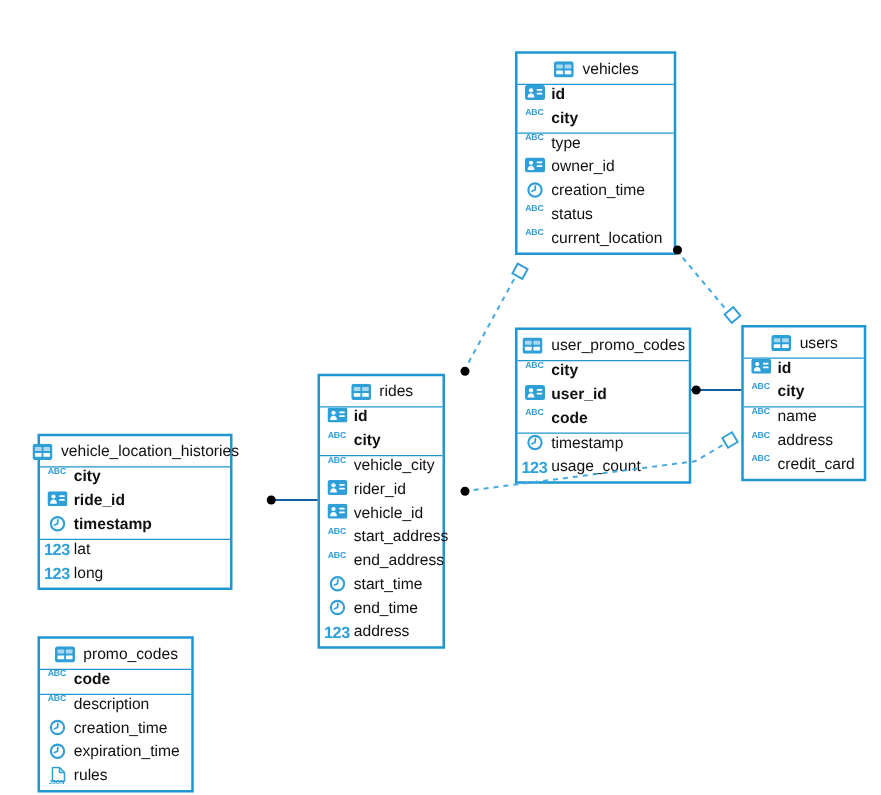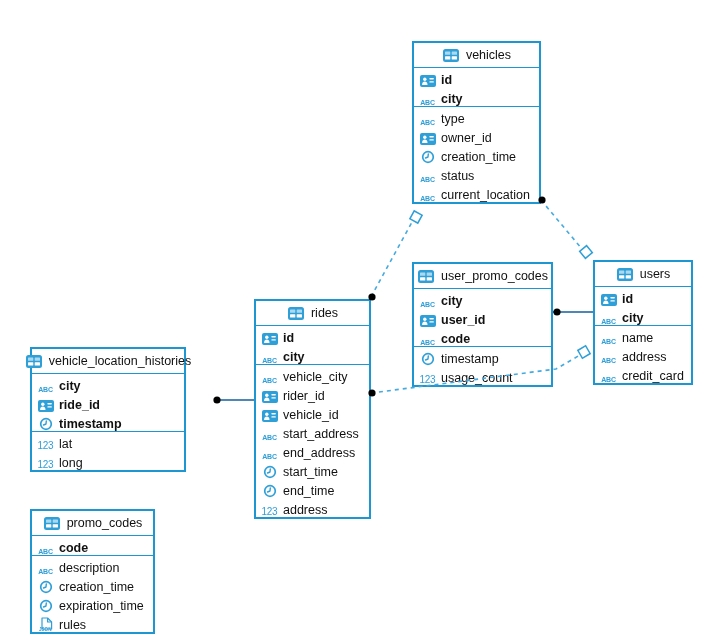--- a/index.html
+++ b/index.html
@@ -11,28 +11,28 @@
   .table {
     position:absolute; background:#fff; border:2px solid var(--table-border,#1e96d2);
     box-sizing:border-box; z-index:2;margin-top:12px;
   }
   .table-header {
     height:24px; display:flex; align-items:center; justify-content:center; gap:5px;
     border-bottom:1px solid var(--table-border,#1e96d2);
     font-size:12.5px; color:var(--text,#111); white-space:nowrap;
   }
   .row {
-    height:19px; display:flex; align-items:flex-end; gap:4px; padding:0 0 0 4px;
+    height:19px; display:flex; align-items:flex-start; gap:4px; padding:0 0 0 4px;
     font-size:12.5px; color:var(--text,#111); white-space:nowrap;
   }
   .row.key { font-weight:700; }
   .fields { border-top:1px solid var(--table-border,#1e96d2); }
   .icon-cell { width:19px; flex:0 0 19px; display:flex; align-items:center; justify-content:center; }
   .abc { color:var(--icon,#2f9fd8); font-size:7px; font-weight:800; letter-spacing:-0.2px; }
-  .num { color:var(--icon,#2f9fd8); font-size:10px; font-weight:400; letter-spacing:-0.3px; }
+  .num { color:var(--icon,#2f9fd8); font-size:13px; font-weight:700; letter-spacing:-0.3px; }
   polyline.rel { fill:none; stroke-width:1.6; }
   polyline.rel.dashed { stroke:var(--relation-dashed,#45aadf); stroke-dasharray:4 4; }
   polyline.rel.solid  { stroke:var(--relation-solid,#135e9e); }
   rect.rel-marker { fill:#ffffff; stroke:var(--icon,#2f9fd8); stroke-width:1.5; }
 </style>
 </head>
 <body>
 
 <div id="canvas">
   <svg id="relations" xmlns="http://www.w3.org/2000/svg" viewBox="0 0 705 636">
@@ -230,21 +230,21 @@
           <span>address</span>
         </div>
         <div class="row">
           <span class="icon-cell">
             <span class="abc">ABC</span>
           </span>
           <span>credit_card</span>
         </div>
       </div>
     </div>
-    <div class="table" style="left: 254px; top: 287px; width: 117px;">
+    <div class="table" style="left: 254px; top: 287px; width: 102px;">
       <div class="table-header">
         <span class="icon-cell">
           <svg width="16" height="13" viewBox="0 0 16 13">
        <rect x="0" y="0" width="16" height="13" rx="2.5" fill="#2f9fd8"></rect>
        <rect x="2" y="2.6" width="5.3" height="3.1" rx="0.5" fill="#fff" opacity="0.6"></rect>
        <rect x="8.7" y="2.6" width="5.3" height="3.1" rx="0.5" fill="#fff" opacity="0.6"></rect>
        <rect x="2" y="7.3" width="5.3" height="3.1" rx="0.5" fill="#fff"></rect>
        <rect x="8.7" y="7.3" width="5.3" height="3.1" rx="0.5" fill="#fff"></rect>
      </svg>
         </span>

